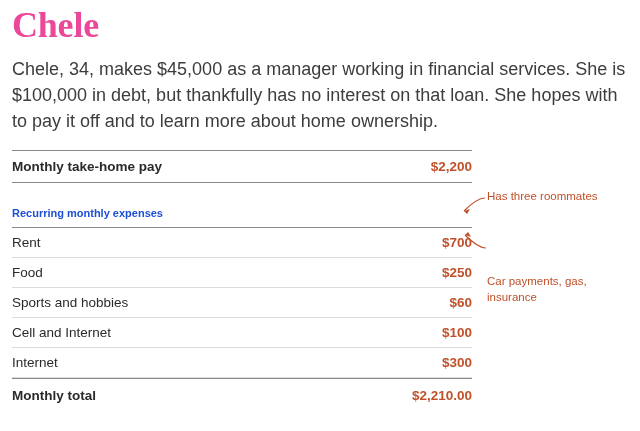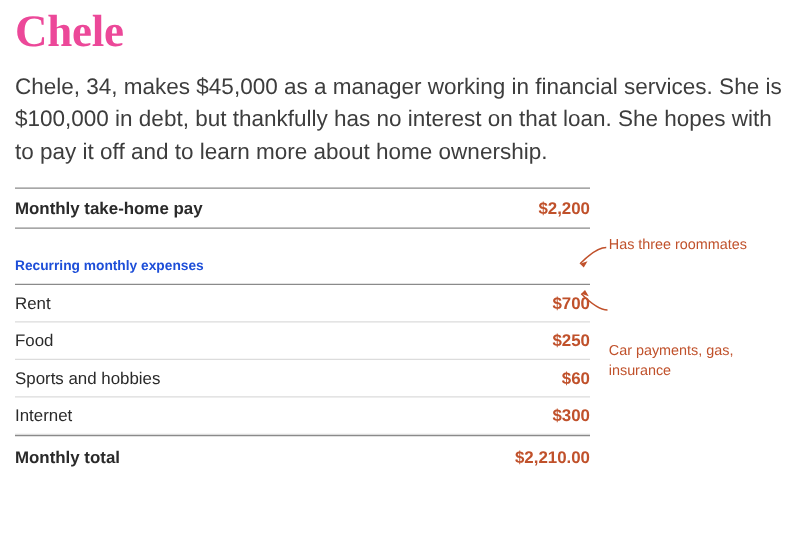--- a/index.html
+++ b/index.html
@@ -151,20 +151,24 @@
     <div class="row">
       <span class="label">Food</span>
       <span class="value">$250</span>
     </div>
 
     <div class="row">
       <span class="label">Sports and hobbies</span>
       <span class="value">$60</span>
     </div>
 
+    <div class="row">
+      <span class="label">Cell and Internet</span>
+      <span class="value">$100</span>
+    </div>
 
     <div class="row">
       <span class="label">Internet</span>
       <span class="value">$300</span>
     </div>
 
     <div class="row total-row">
       <span class="label">Monthly total</span>
       <span class="value">$2,210.00</span>
     </div>

